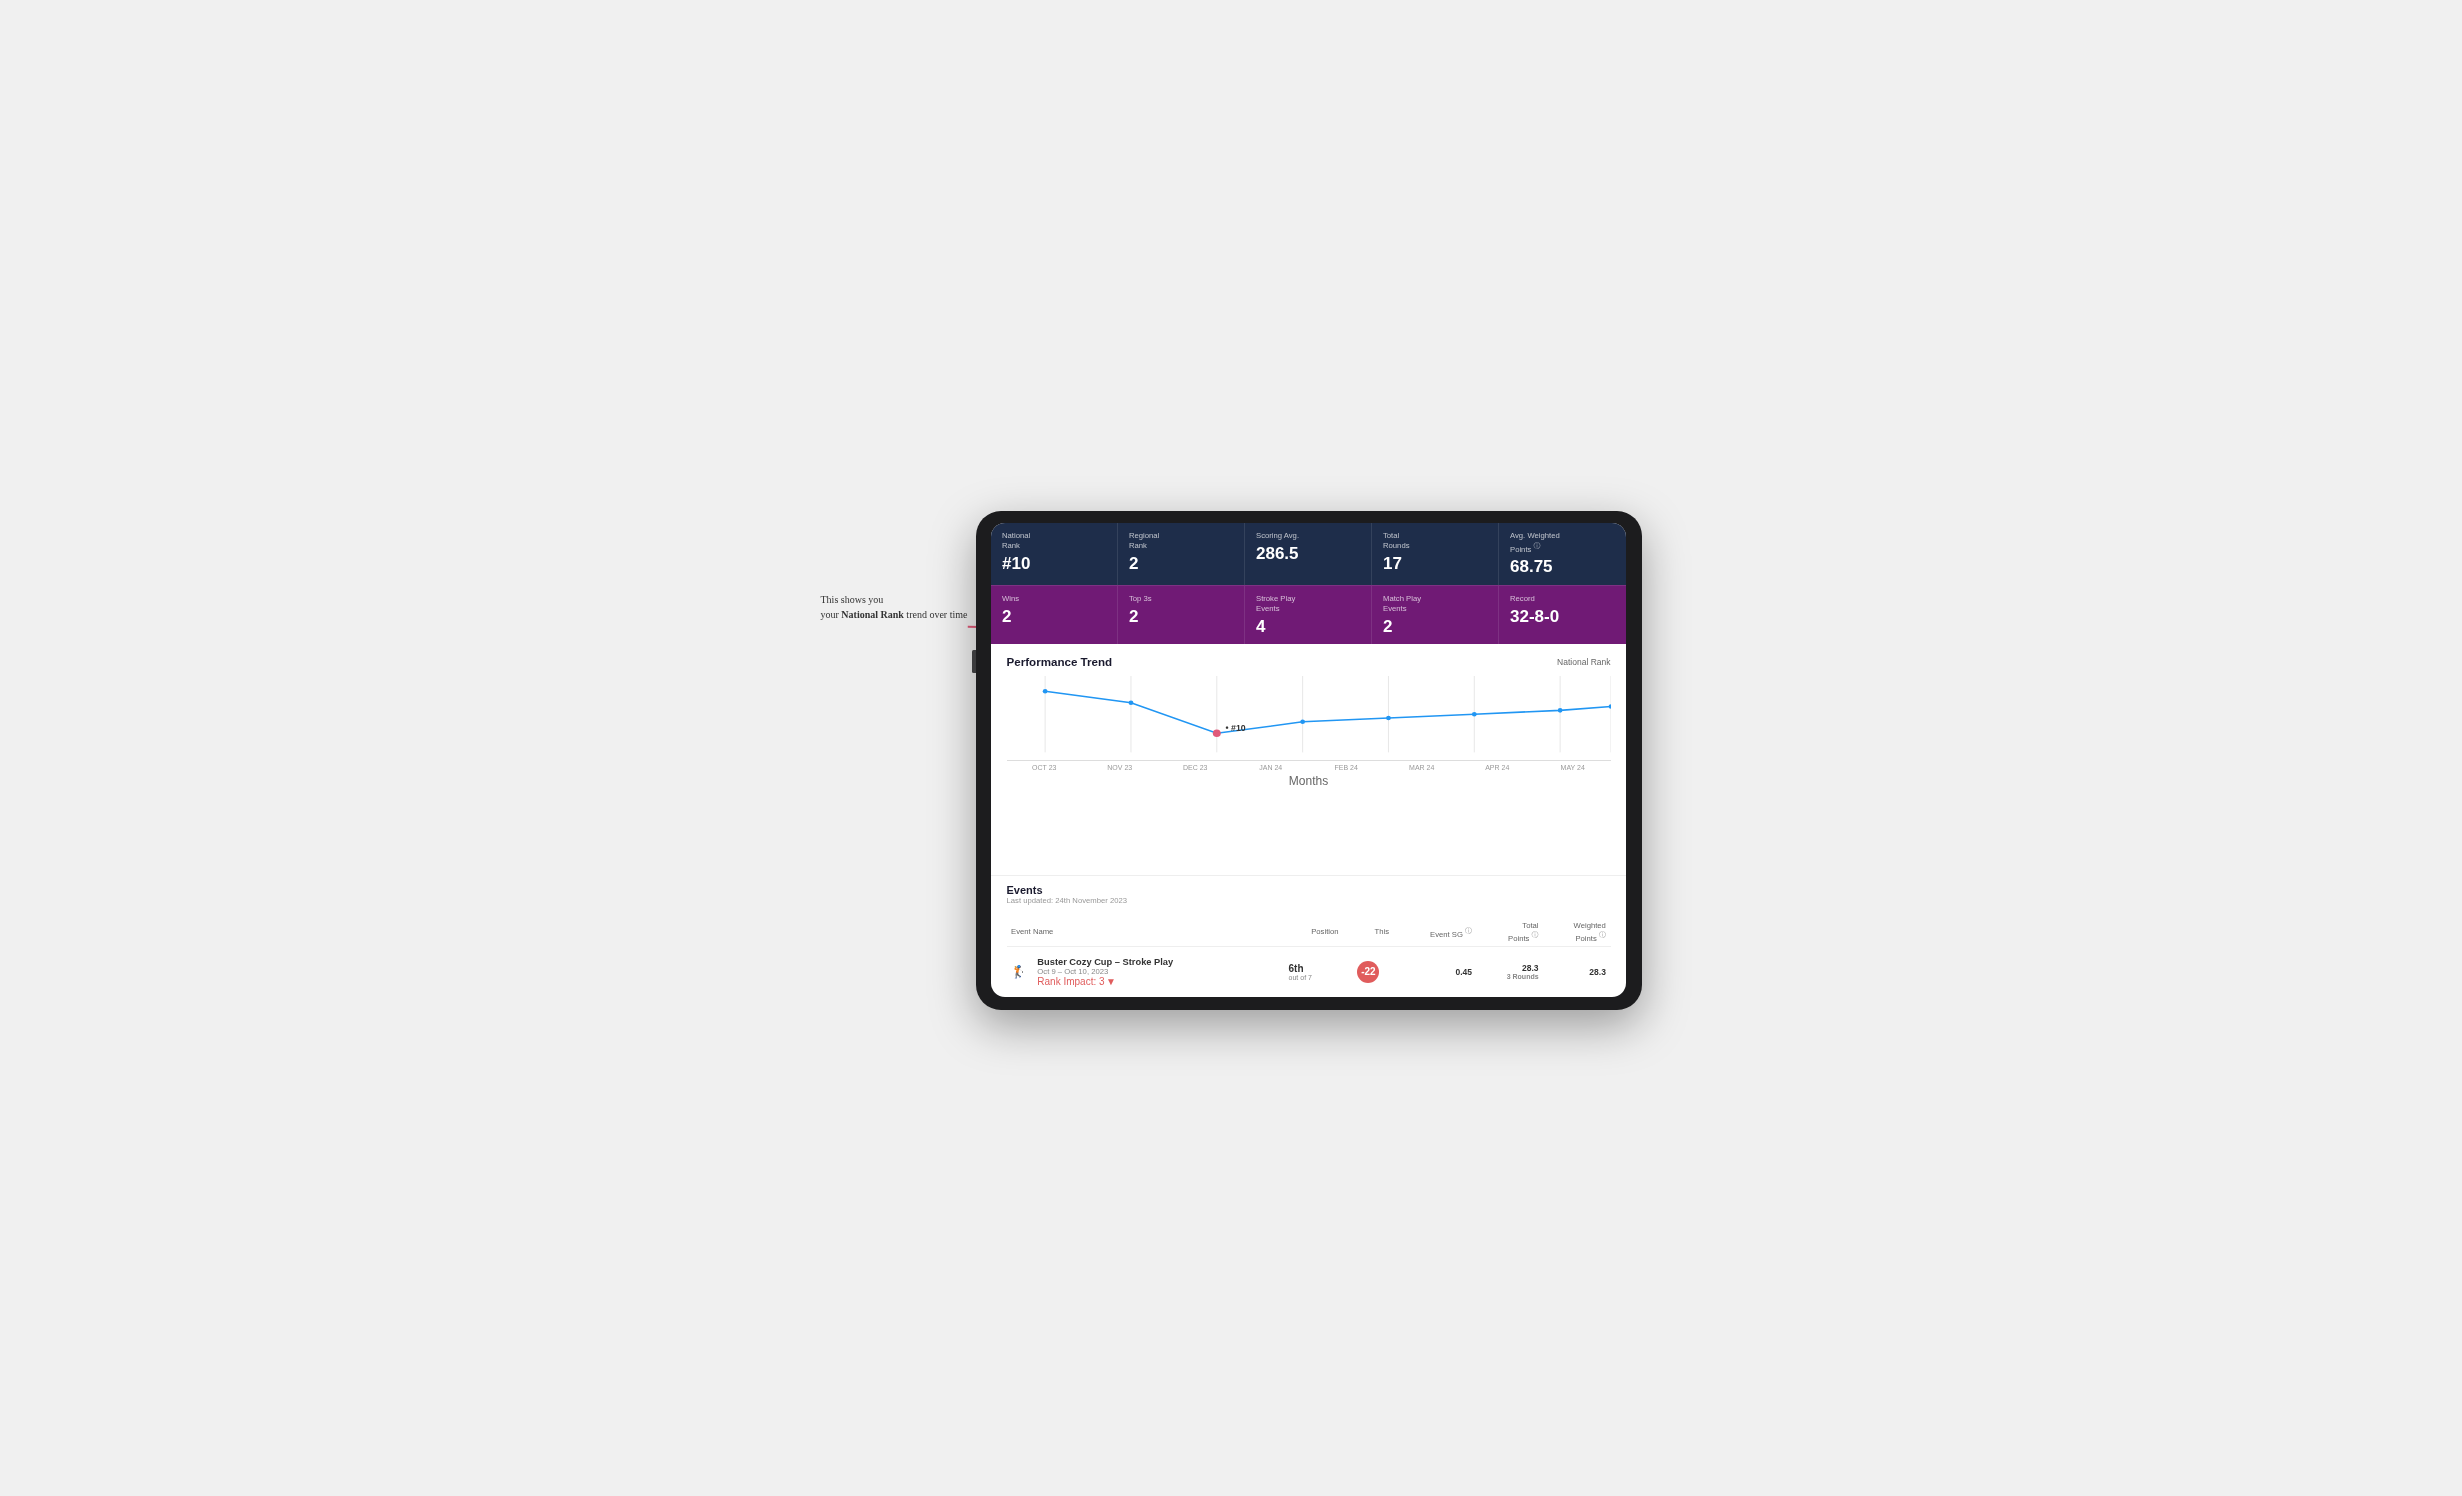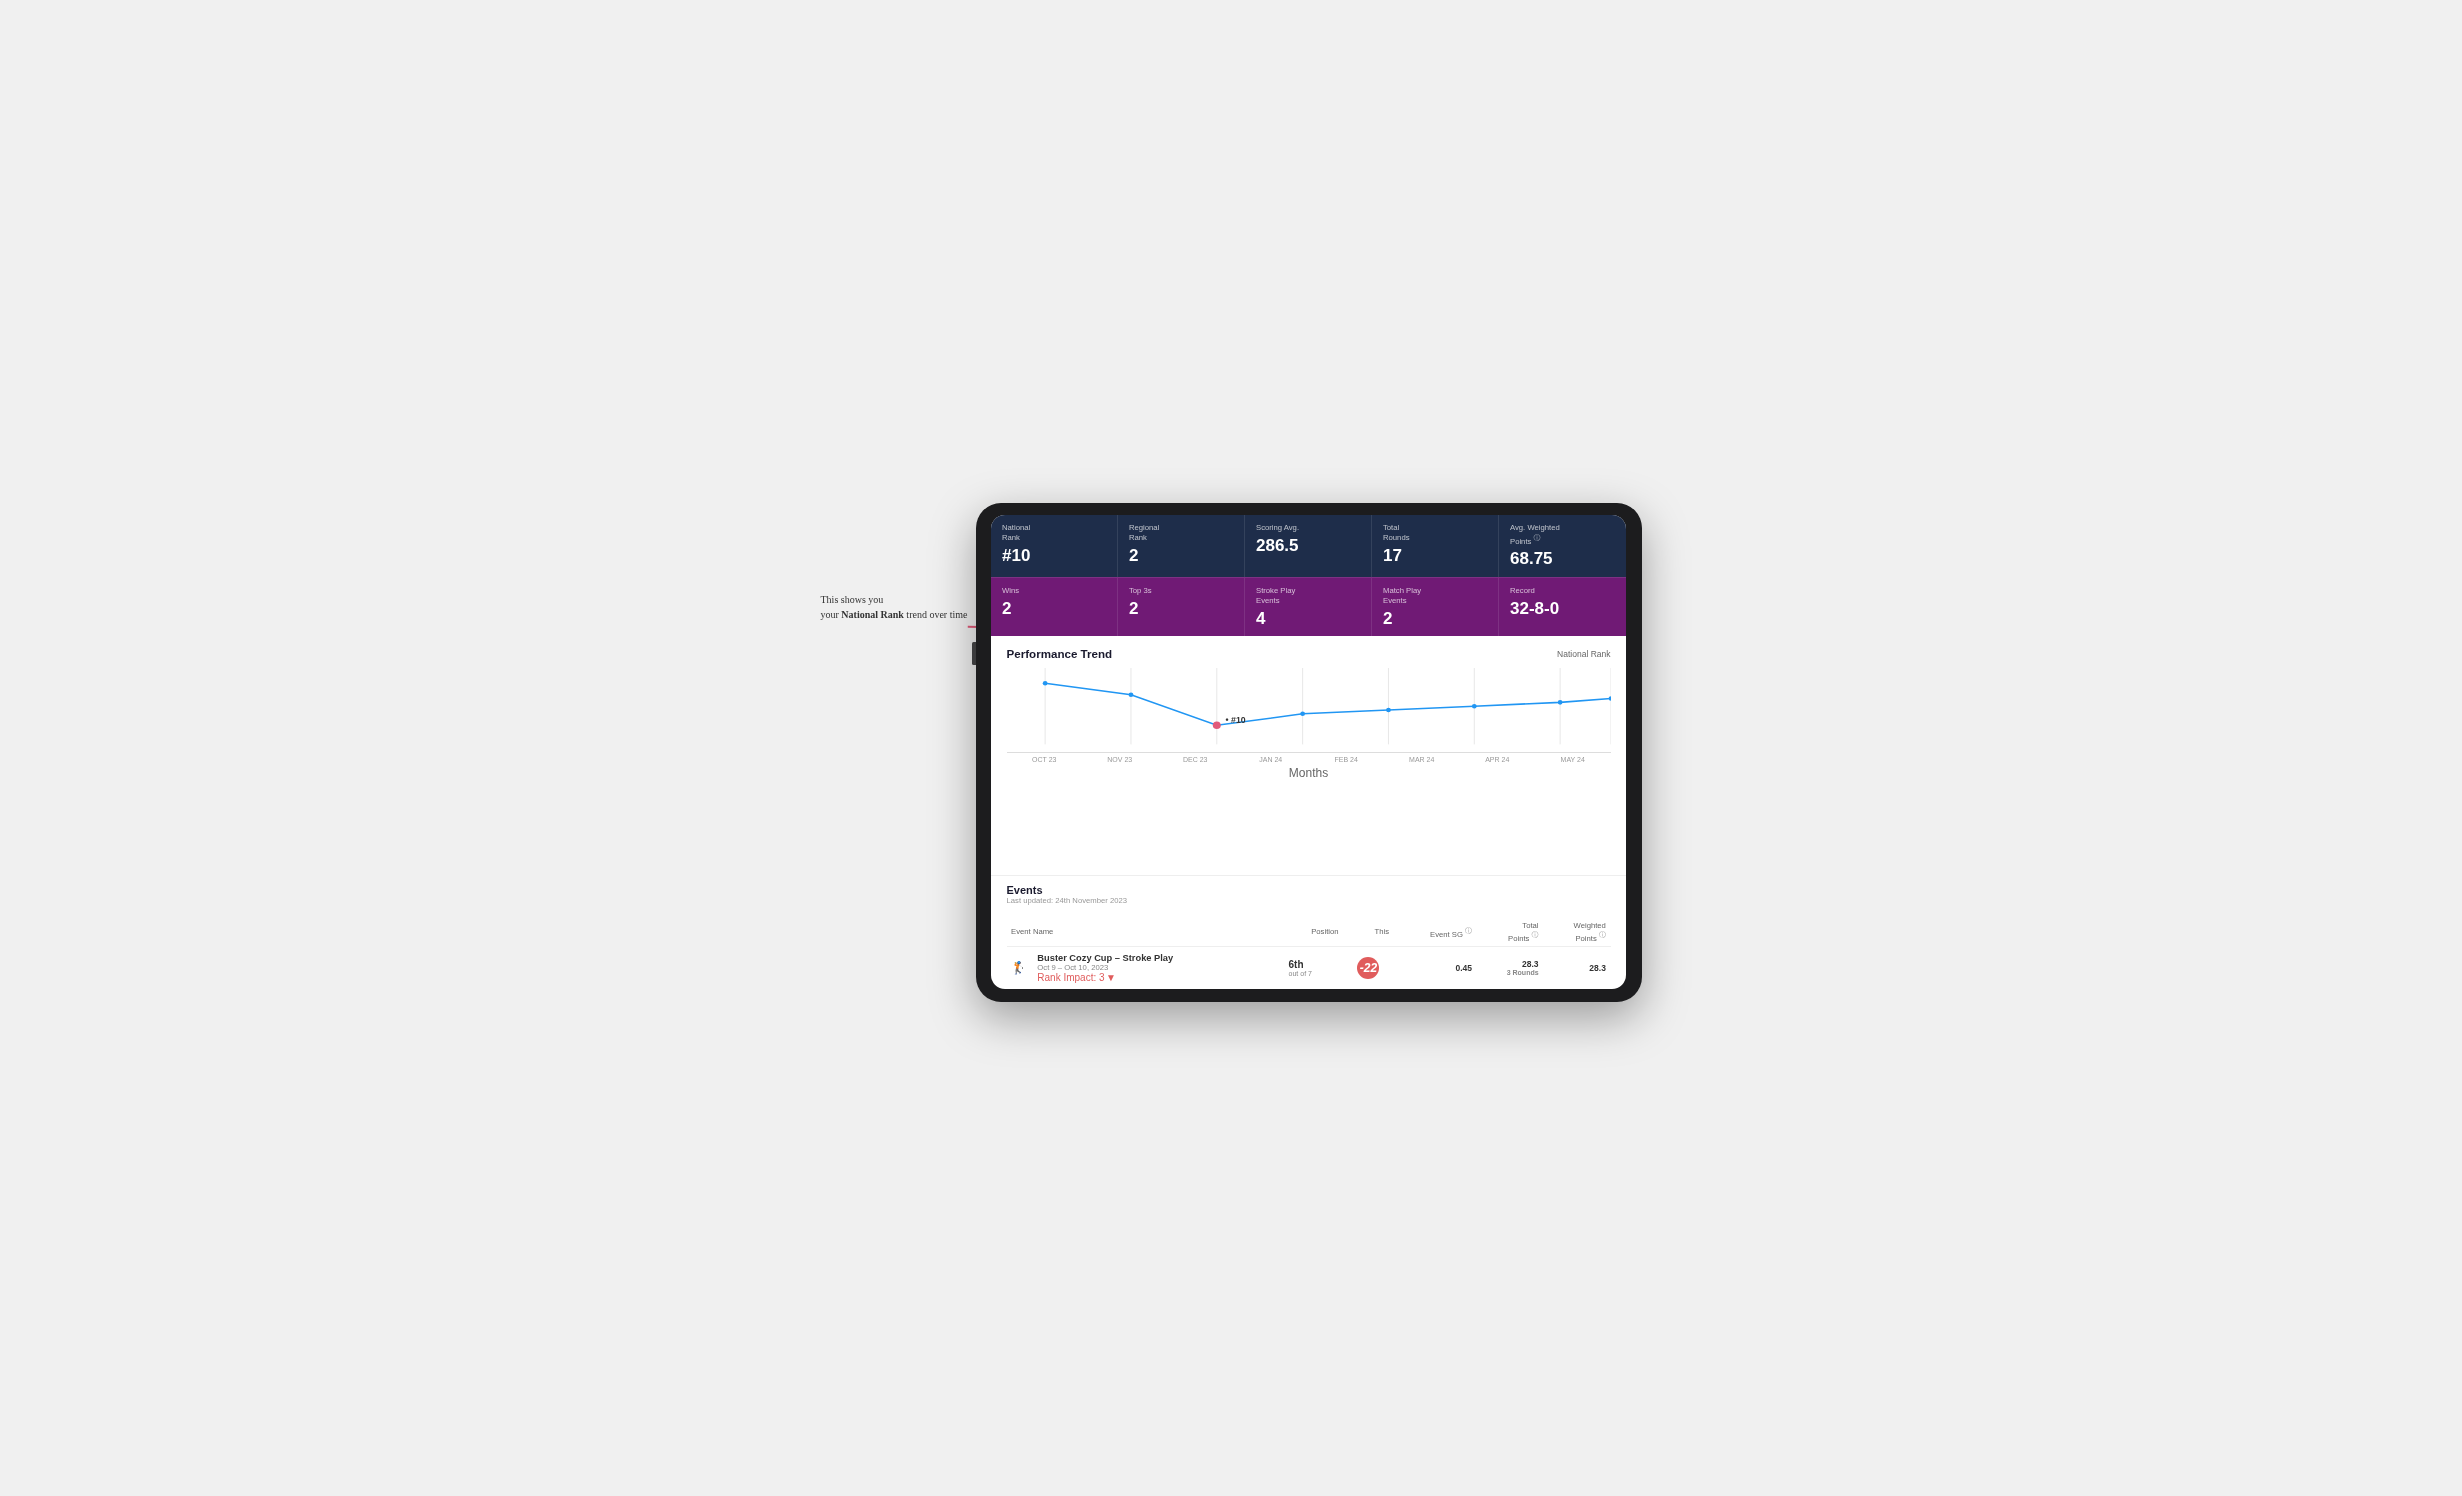--- a/index.html
+++ b/index.html
@@ -33,21 +33,21 @@
       position: absolute;
       left: 139px;
       top: 120px;
       width: 217px;
       height: 93px;
       pointer-events: none;
     }
     .tablet {
       position: absolute;
       left: 155px;
-      top: 4px;
+      top: 12px;
       width: 666px;
       height: 499px;
       background: #1c1c1e;
       border-radius: 25px;
       box-shadow: 0 15.5px 46px rgba(0,0,0,0.35);
       display: flex;
       align-items: center;
       justify-content: center;
       padding: 12.4px 15.5px;
     }
@@ -198,24 +198,23 @@
     }
     .score-badge {
       background: #e05c5c;
       color: #fff;
       border-radius: 50%;
       width: 22px;
       height: 22px;
       display: flex;
       align-items: center;
       justify-content: center;
-      font-size: 12px;
-      font-weight: 700;
-      margin: 0 auto;
-      font-style: italic;
+      font-size: 10px;
+      font-weight: 700;
+      margin: 8px auto;
     }
     .position-cell {
       text-align: left;
     }
     .position-main { font-weight: 700; font-size: 10px; }
     .position-sub { font-size: 7px; color: #888; }
     .rounds-sub { font-size: 7px; color: #888; }
     .side-button {
       position: absolute;
       left: -3.1px;

